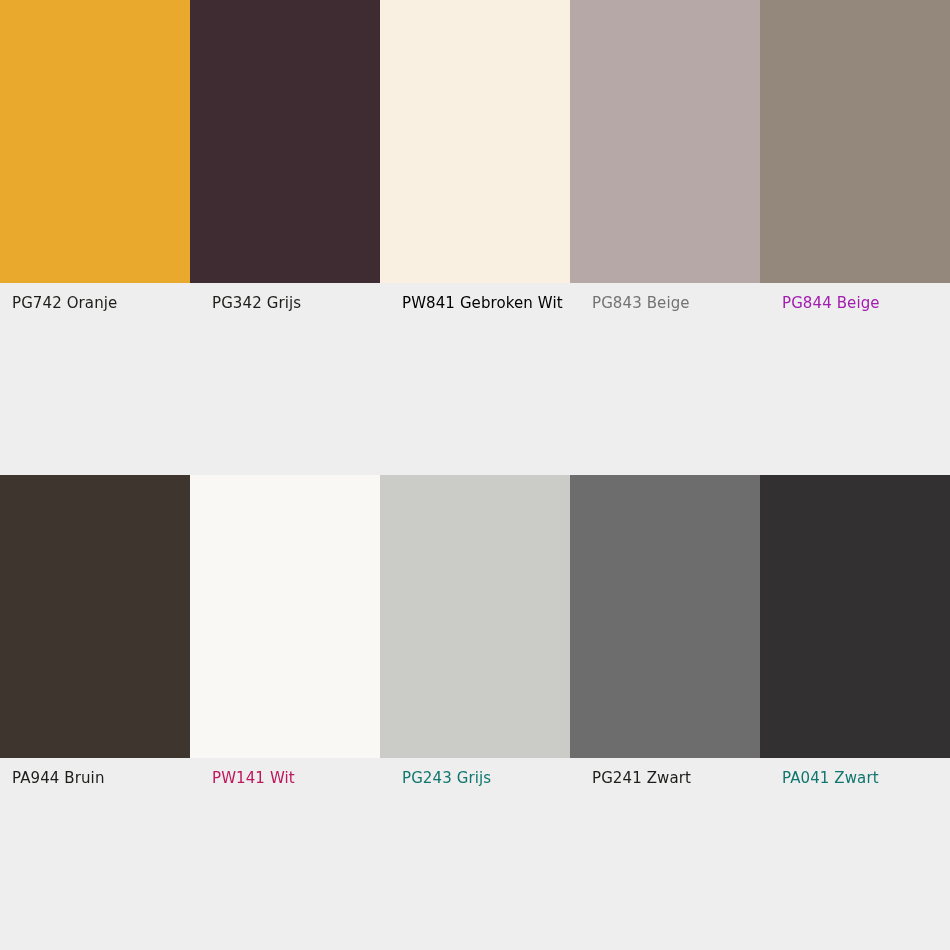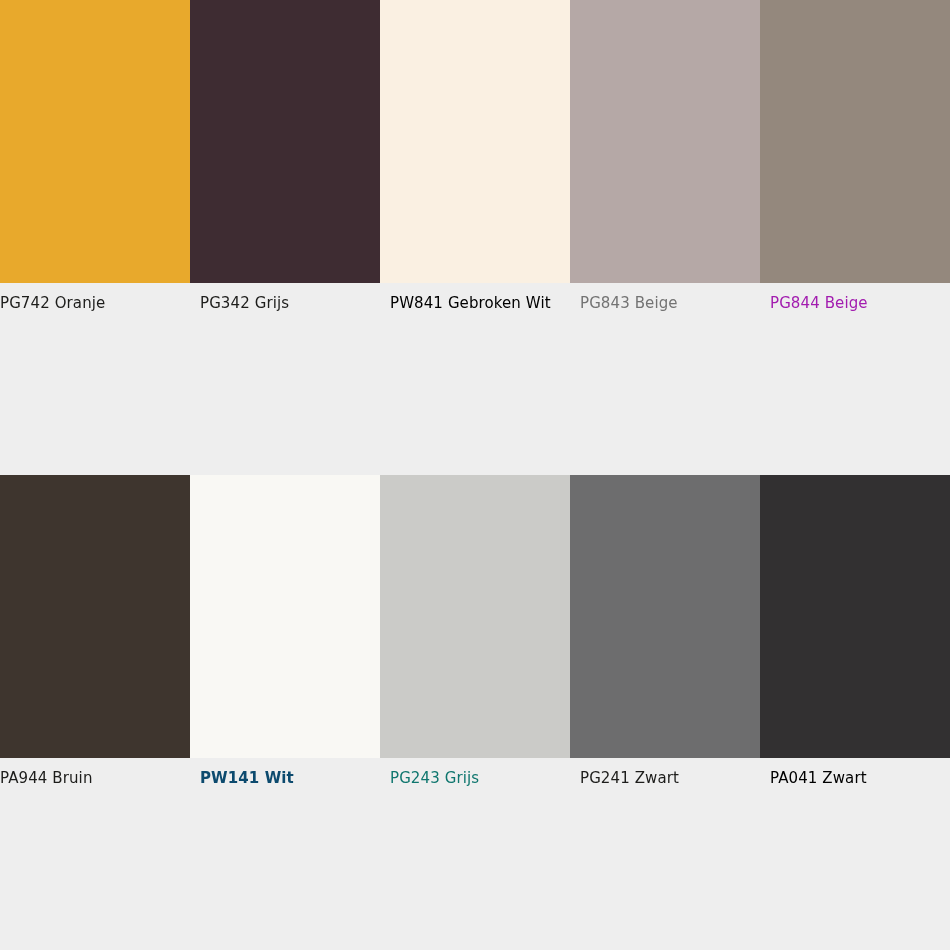--- a/index.html
+++ b/index.html
@@ -72,20 +72,21 @@
     padding-left: 10px;
   }
 
   .swatch-label {
     font-family: "DejaVu Sans", sans-serif;
     font-size: 15px;
     line-height: 20px;
     color: #1d1d1b;
     white-space: nowrap;
     letter-spacing: 0.1px;
+    margin-left: 12px;
   }
 </style>
 </head>
 <body style="background-color: rgb(238, 238, 238);">
 
 <div class="palette" style="background-color: rgb(238, 238, 238);">
 
   <div class="palette-row row-1">
     <div class="swatch-strip">
       <div class="swatch-cell">
@@ -139,27 +140,27 @@
       </div>
       <div class="swatch-cell">
         <div class="swatch-chip" style="background-color: rgb(50, 48, 49);"></div>
       </div>
     </div>
     <div class="label-strip">
       <div class="label-cell">
         <span class="swatch-label" style="color: rgb(29, 29, 27);">PA944 Bruin</span>
       </div>
       <div class="label-cell indent">
-        <span class="swatch-label" style="color: #0c4a6e; font-weight: bold;">PW141 Wit</span>
+        <span class="swatch-label" style="color: #be185d;">PW141 Wit</span>
       </div>
       <div class="label-cell indent">
         <span class="swatch-label" style="color: #0f766e;">PG243 Grijs</span>
       </div>
       <div class="label-cell indent">
         <span class="swatch-label" style="color: rgb(29, 29, 27);">PG241 Zwart</span>
       </div>
       <div class="label-cell indent">
-        <span class="swatch-label" style="color: #000000; text-align: center;">PA041 Zwart</span>
+        <span class="swatch-label" style="color: #0f766e; text-align: center;">PA041 Zwart</span>
       </div>
     </div>
   </div>
 
 </div>
 
 </body></html>

